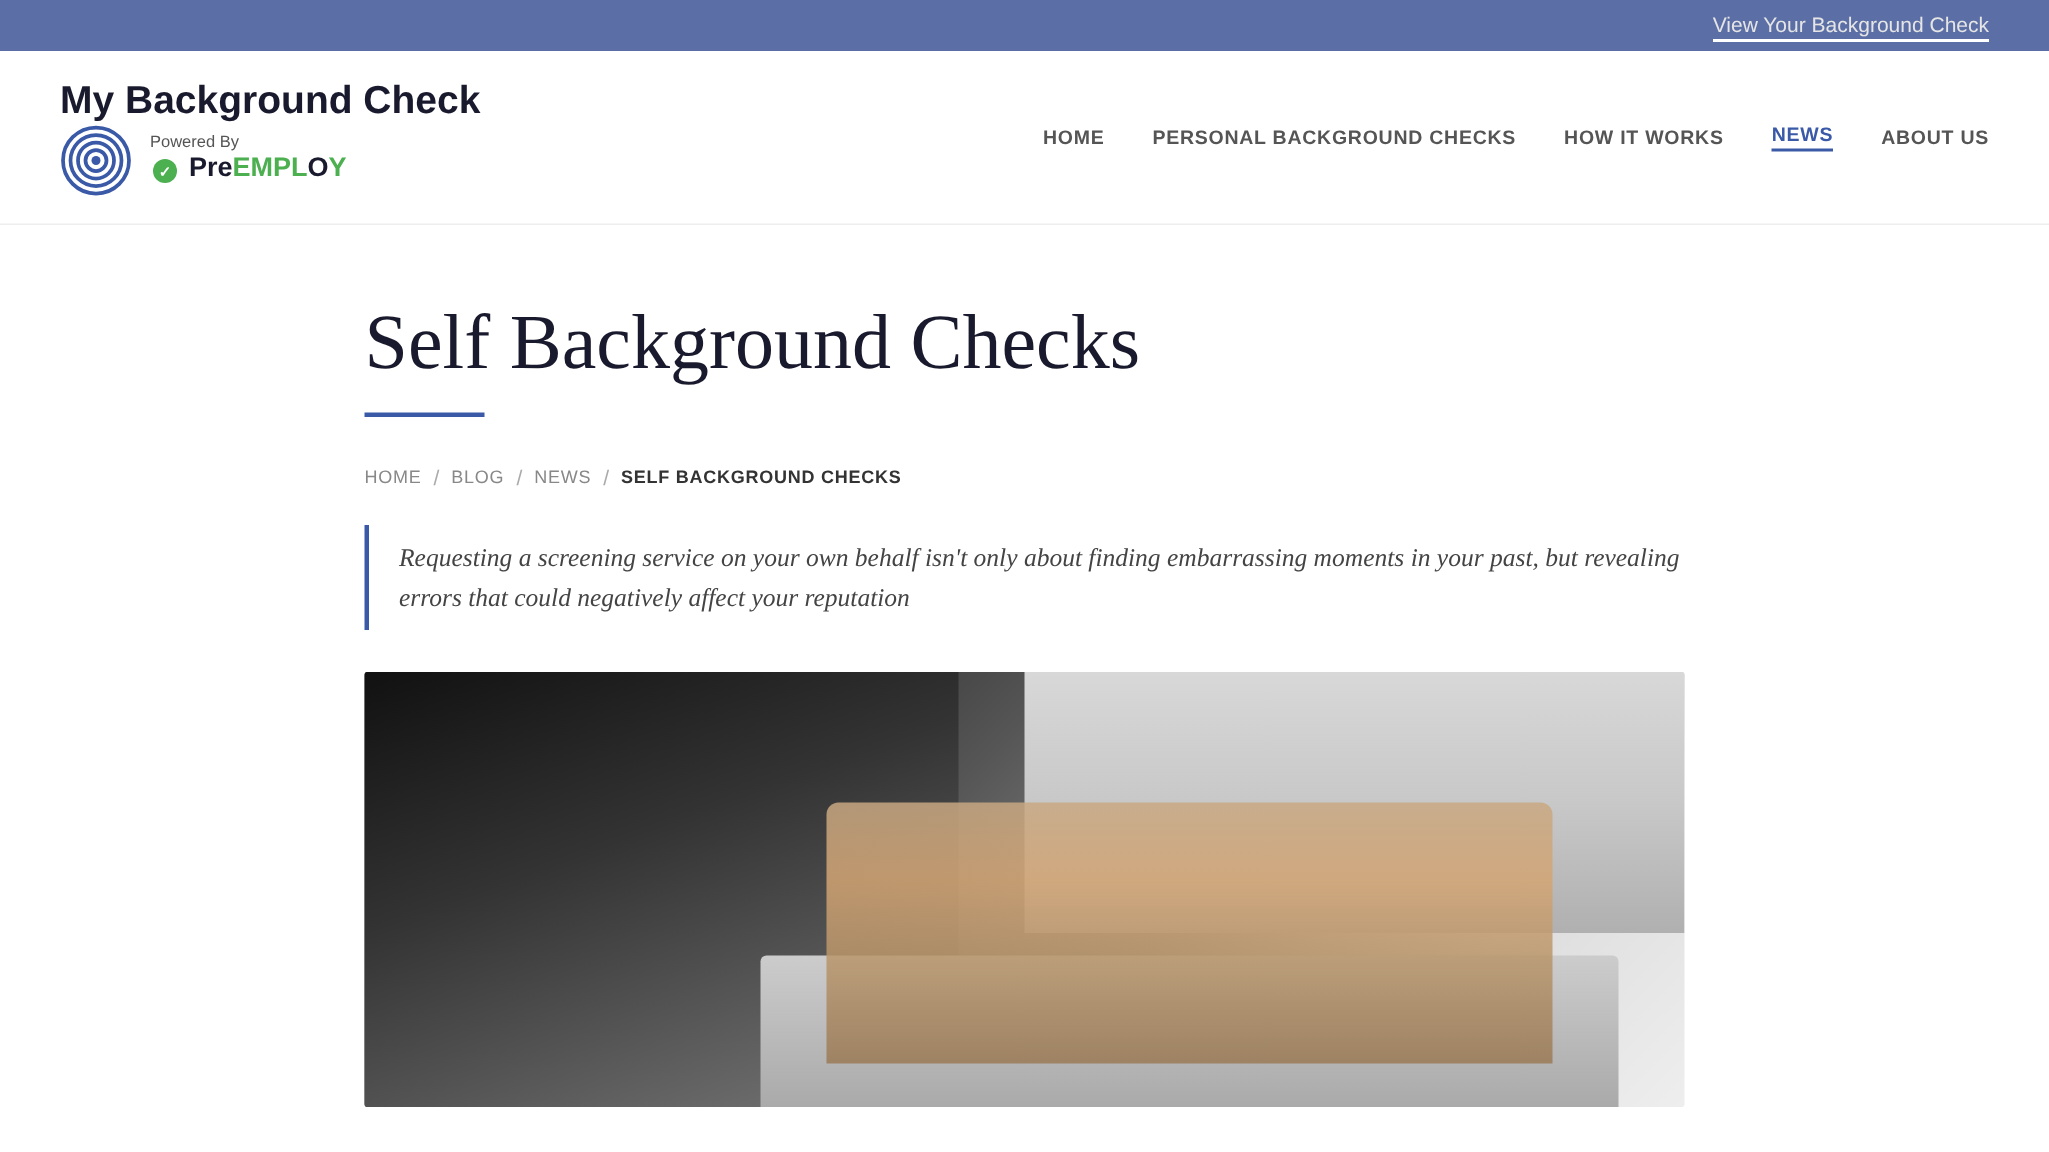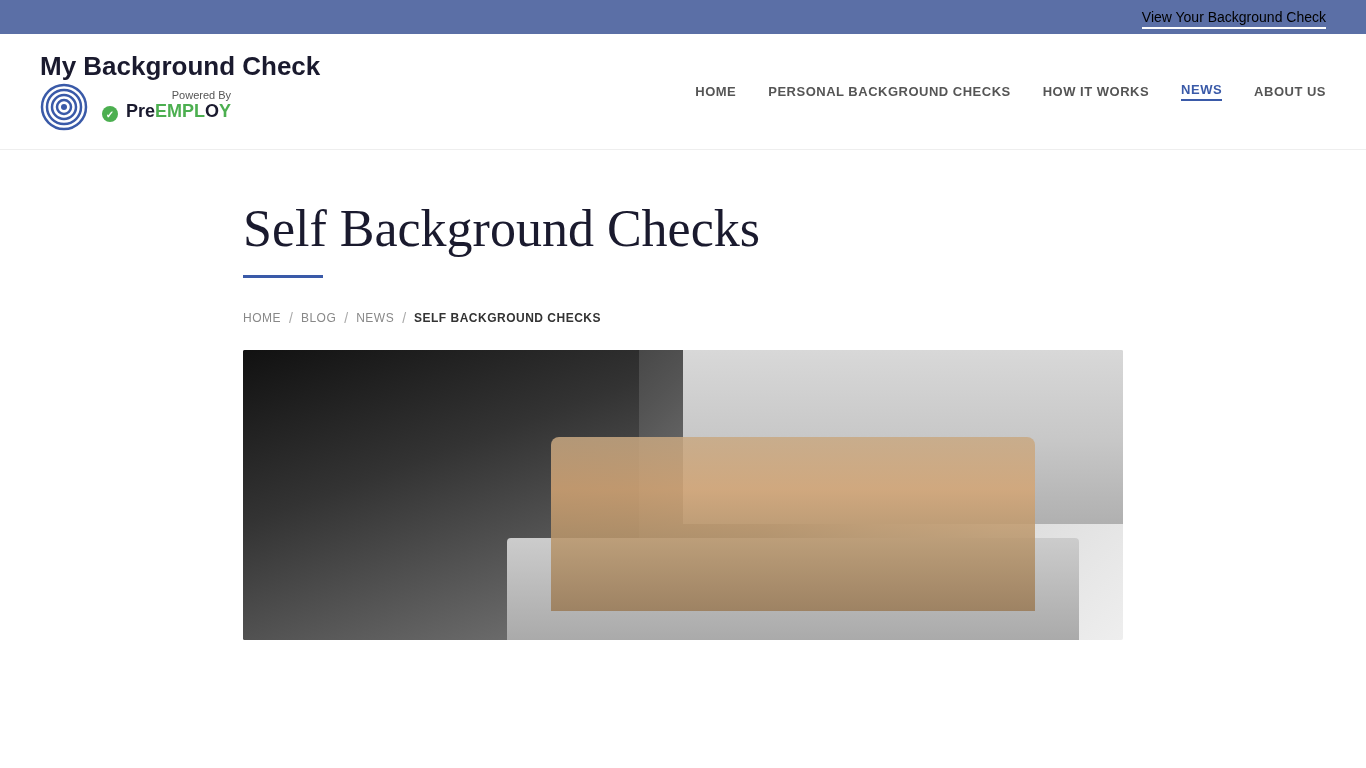--- a/index.html
+++ b/index.html
@@ -5,42 +5,41 @@
     * { margin: 0; padding: 0; box-sizing: border-box; }
     body { font-family: Georgia, 'Times New Roman', serif; background: #fff; color: #333; width: 1366px; min-height: 768px; overflow-x: hidden; }
 
     
     .top-bar {
       background: #5b6fa6;
       text-align: right;
       padding: 8px 40px;
     }
     .top-bar a {
-      color: #000000;
+      color: #e5e5e5;
       font-family: Arial, sans-serif;
       font-size: 14px;
       text-decoration: none;
       border-bottom: 2px solid #fff;
       padding-bottom: 2px;
     }
 
     
     .header {
       background: #fff;
       display: flex;
       align-items: center;
       justify-content: space-between;
       padding: 18px 40px;
       border-bottom: 1px solid #eee;
     }
     .logo-area {
       display: flex;
       flex-direction: column;
       align-items: flex-start;
-      text-align: right;
     }
     .logo-text {
       font-family: Arial, sans-serif;
       font-size: 26px;
       font-weight: bold;
       color: #1a1a2e;
       line-height: 1.1;
     }
     .logo-icon-row {
       display: flex;
@@ -256,18 +255,21 @@
   <div class="breadcrumb">
     <a href="#">HOME</a>
     <span class="separator">/</span>
     <a href="#">BLOG</a>
     <span class="separator">/</span>
     <a href="#">NEWS</a>
     <span class="separator">/</span>
     <span class="current">SELF BACKGROUND CHECKS</span>
   </div>
 
+  <blockquote class="intro-quote">
+    <p>Requesting a screening service on your own behalf isn't only about finding embarrassing moments in your past, but revealing errors that could negatively affect your reputation</p>
+  </blockquote>
 
   <div class="hero-image">
     <div class="hero-bg-fill"></div>
     <div class="hero-keyboard"></div>
   </div>
 </div>
 
 </body></html>

